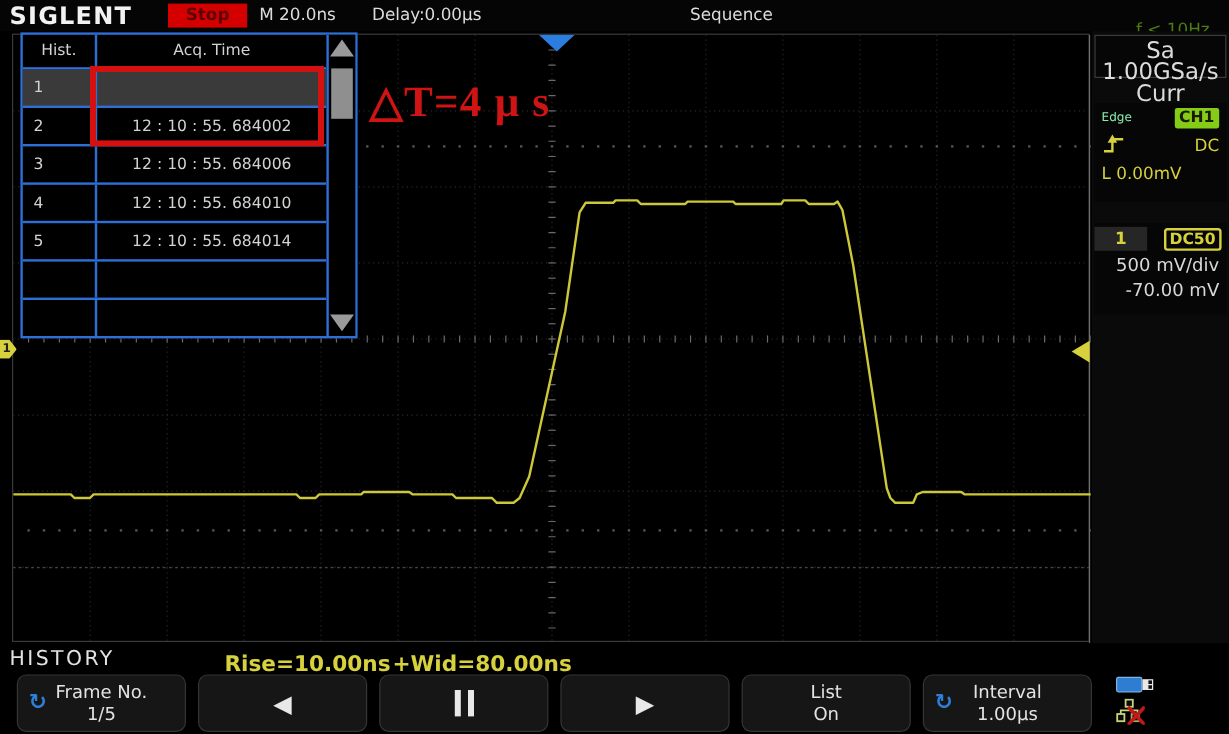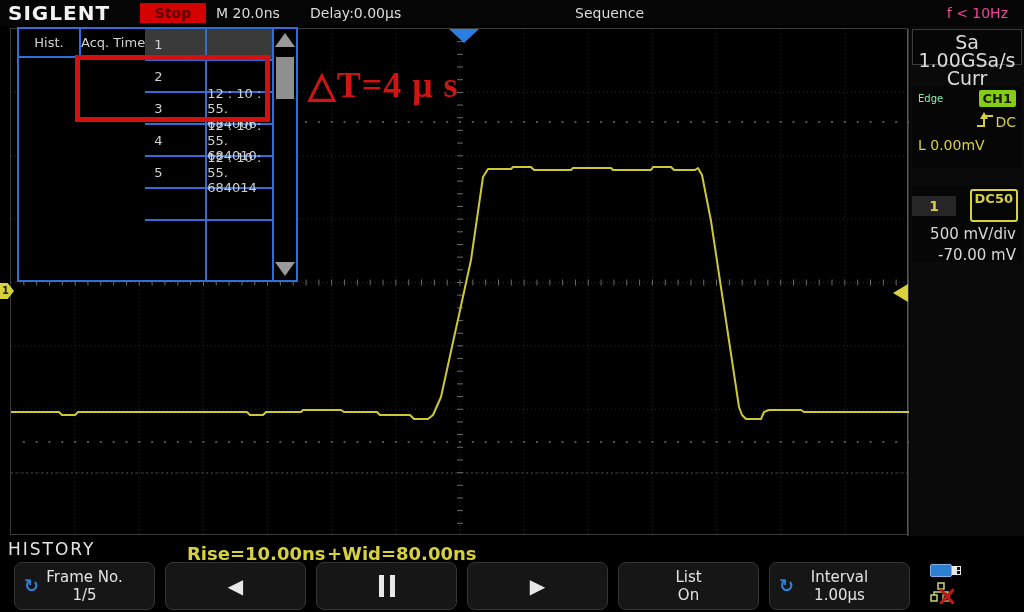--- a/index.html
+++ b/index.html
@@ -5,30 +5,30 @@
   * { margin:0; padding:0; box-sizing:border-box; }
   html,body { width:1024px; height:612px; background:#000; overflow:hidden;
               font-family:"DejaVu Sans", sans-serif; color:#ddd; }
 
   
   #topbar { position:absolute; left:0; top:0; width:1024px; height:26px; background:#050505; }
   #logo { position:absolute; left:8px; top:1px; font-size:20px; font-weight:900; color:#f2f2f2; letter-spacing:1px; }
   #stop-badge { position:absolute; left:140px; top:3px; width:66px; height:20px; background:#d40000;
                 color:#5f0000; font-weight:bold; font-size:14px; text-align:center; line-height:20px; }
   .tb-txt { position:absolute; top:5px; font-size:14px; color:#dcdcdc; }
-  #tb-freq { position:absolute; top:5px; right:16px; font-size:14px; color:#ec4899; }
+  #tb-freq { position:absolute; top:17px; right:16px; font-size:14px; color:#4d7c0f; }
 
   
   #screen { position:absolute; left:10px; top:28px; width:898px; height:507px; border:1px solid #3a3a3a; background:#000; }
   #grat { position:absolute; left:0; top:0; }
 
   
   #hist-table { position:absolute; left:17px; top:27px; width:281px; height:255px;
                 border:2px solid #2e6fd6; background:#000; display:flex; }
-  #hist-cols { flex:1; display:flex; flex-direction:row; }
+  #hist-cols { flex:1; display:flex; flex-direction:column; }
   .trow { display:flex; border-bottom:2px solid #2e6fd6; height:32px; }
   .trow.header { height:29px; }
   .trow.last { border-bottom:none; flex:1; }
   .trow.selected { background:#3a3a3a; }
   .c-hist { width:62px; border-right:2px solid #2e6fd6; display:flex; align-items:center; padding-left:9px;
             font-size:13px; color:#d2d2d2; }
   .c-hist.hdr { justify-content:center; padding-left:0; }
   .c-time { flex:1; display:flex; align-items:center; justify-content:center; font-size:13px; color:#d2d2d2; }
   #hist-scroll { width:24px; border-left:2px solid #2e6fd6; position:relative; background:#000; }
   .sb-arrow { position:absolute; left:1px; width:20px; height:14px; }
@@ -49,29 +49,29 @@
                 color:#222; font-size:10px; font-weight:bold; text-align:left; padding-left:2px; line-height:16px; z-index:20; }
 
   
   #sidebar { position:absolute; left:910px; top:26px; width:114px; height:510px; background:#0a0a0a; }
   #acq-box { position:absolute; left:2px; top:3px; width:110px; height:36px; background:#060606;
              border:1px solid #3c3c3c; text-align:center; font-size:19px; color:#dcdcdc; padding-top:3px; line-height:18px; }
   #trig-box { position:absolute; left:2px; top:60px; width:110px; height:82px; background:#060606; padding:4px 6px; }
   #trig-row1 { display:flex; justify-content:space-between; align-items:center; }
   #trig-type { color:#86efac; font-size:10px; }
   #trig-src { background:#84cc16; color:#1a1a00; font-size:13px; font-weight:bold; padding:0 4px; height:17px; line-height:17px; border-radius:2px; }
-  #trig-row2 { display:flex; justify-content:flex-end; align-items:center; margin-top:4px; }
+  #trig-row2 { display:flex; justify-content:space-between; align-items:center; margin-top:4px; }
   #trig-coupling { color:#d6d13c; font-size:14px; }
   #trig-level { color:#d6d13c; font-size:14px; margin-top:4px; }
   #ch-box { position:absolute; left:2px; top:160px; width:110px; height:76px; background:#060606; }
   #ch-row1 { display:flex; align-items:center; justify-content:space-between; padding:3px 4px 0 0; }
   #ch-num { width:44px; height:20px; background:#262626; color:#d6d13c; font-size:14px; font-weight:bold;
             text-align:center; line-height:20px; }
   #ch-imp { border:2px solid #d6d13c; color:#d6d13c; border-radius:3px; font-size:13px; font-weight:bold;
-            padding:0 3px; height:33px; line-height:16px; }
+            padding:0 3px; height:19px; line-height:16px; }
   .ch-val { text-align:right; padding-right:6px; color:#d8d8d8; font-size:15px; margin-top:3px; }
 
   
   #status-mode { position:absolute; left:8px; top:539px; font-size:17px; color:#e2e2e2; letter-spacing:2px; }
   .meas { position:absolute; top:543px; font-size:18px; font-weight:bold; color:#d6d13c; }
 
   
   #menubar { position:absolute; left:0; top:562px; width:1024px; height:50px; }
   .mbtn { position:absolute; top:0; width:141px; height:48px; background:#161616; border:1px solid #353535;
           border-radius:8px; color:#e3e3e3; font-size:15px; display:flex; flex-direction:column;
@@ -388,20 +388,21 @@
     <div class="trow header">
       <div class="c-hist hdr">Hist.</div>
       <div class="c-time">Acq. Time</div>
     </div>
     <div id="hist-rows-holder" style="display:flex;flex-direction:column;flex:1">
         <div class="trow selected">
           <div class="c-hist">1</div>
         </div>
         <div class="trow">
           <div class="c-hist">2</div>
+          <div class="c-time">12 : 10 : 55. 684002</div>
         </div>
         <div class="trow">
           <div class="c-hist">3</div>
           <div class="c-time">12 : 10 : 55. 684006</div>
         </div>
         <div class="trow">
           <div class="c-hist">4</div>
           <div class="c-time">12 : 10 : 55. 684010</div>
         </div>
         <div class="trow">

